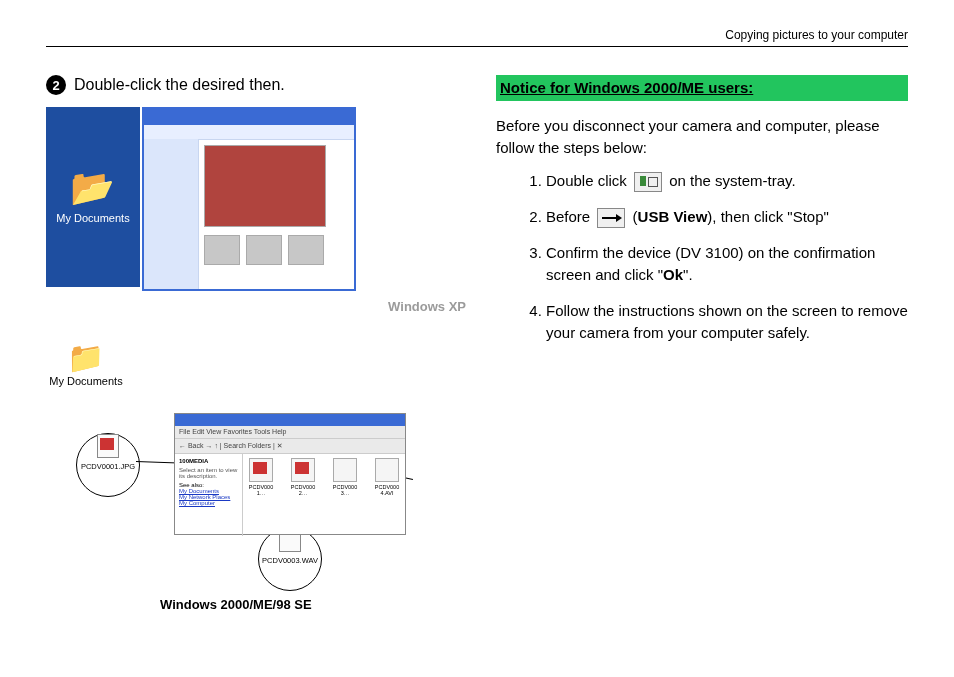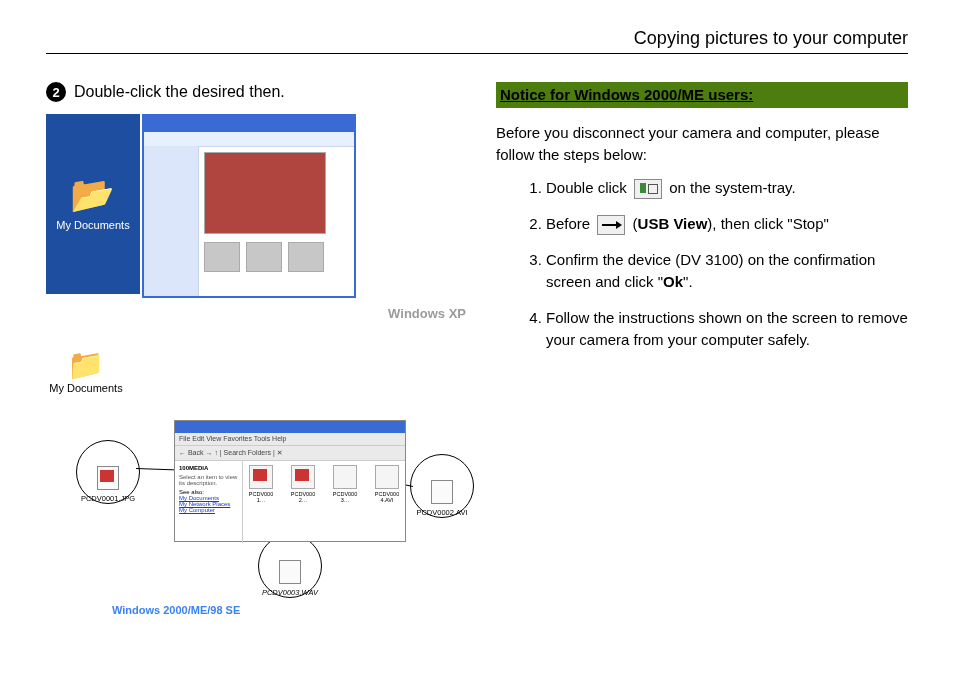--- a/index.html
+++ b/index.html
@@ -13,21 +13,21 @@
   }
   .page {
     position: relative;
     width: 954px;
     height: 677px;
     box-sizing: border-box;
     padding: 28px 46px 0 46px;
   }
   .hdr {
     text-align: right;
-    font-size: 18px;
+    font-size: 12px;
     padding-bottom: 4px;
     border-bottom: 1px solid #000;
   }
   .cols {
     display: flex;
     gap: 30px;
     margin-top: 28px;
   }
   .left  { width: 420px; }
   .right { flex: 1; font-size: 15px; line-height: 1.45; }
@@ -82,32 +82,32 @@
   .exp-side .h { font-weight:bold; }
   .exp-side .desc { color:#555; margin:3px 0 3px 0; }
   .exp-side a { display:block; color:#1a39c4; text-decoration:underline; }
   .exp-files { flex:1; padding:4px; display:flex; gap:14px; }
   .file { width:28px; text-align:center; }
   .file .ic { width:22px; height:22px; border:1px solid #aaa; margin:0 auto 2px; background:#f5f5f5; position:relative; }
   .file .ic .red { position:absolute; top:3px; left:3px; width:14px; height:12px; background:#c33; }
   .file .txt { font-size:5.5px; line-height:1.1; word-break:break-all;}
   .callout {
     position:absolute; width:62px; height:62px; border:1.5px solid #000; border-radius:50%;
-    background:#fff; display:flex; flex-direction:column; align-items:center; justify-content:flex-end;
+    background:#fff; display:flex; flex-direction:column; align-items:center; justify-content:flex-start;
   }
   .callout .ic2{ width:20px; height:22px; border:1px solid #888; background:#fafafa; position:relative;}
   .callout .ic2 .red{ position:absolute; top:3px; left:2px; width:14px; height:12px; background:#c33;}
   .callout .fn { font-size:7.5px; margin-top:4px; }
   .lead {
     position:absolute; background:#000; transform-origin:left center; height:1px;
   }
-  .cap2 { color:#3b82f6; font-weight:bold; font-size:11px; margin-left:66px; margin-top:4px;}
+  .cap2 { color:#000000; font-weight:bold; font-size:13px; margin-left:114px; margin-top:4px;}
   
   .notice {
-    background:#4d7c0f; font-weight:bold; text-decoration:underline;
+    background:#22c55e; font-weight:bold; text-decoration:underline;
     padding:2px 4px; font-size:15px; margin-bottom:14px;
   }
   .right ol  { padding-left:18px; margin:12px 0 0 0; }
   .right li  { margin-bottom:14px;margin-left:32px; }
   .inline-icon {
     display:inline-block; vertical-align:middle; width:26px; height:18px;
     border:1px solid #888; background:#f0f0f0; position:relative; margin:0 3px;
   }
   .inline-icon.tray::before{
     content:""; position:absolute; left:5px; top:3px; width:6px; height:10px; background:#3a8a3a;
@@ -170,25 +170,21 @@
       </div>
 
       <div class="diagram">
 
         <div class="callout" style="left:30px; top:30px;">
           <div class="ic2">
               <div class="red"></div>
             </div>
           <div class="fn">PCDV0001.JPG</div>
         </div>
-        <div class="callout" style="left:364px; top:44px;">
-          <div class="ic2"></div>
-          <div class="fn">PCDV0002.AVI</div>
-        </div>
-        <div class="callout" style="left:212px; top:124px;font-style:italic;">
+        <div class="callout" style="left:212px; top:124px;">
           <div class="ic2"></div>
           <div class="fn">PCDV0003.WAV</div>
         </div>
 
         <div class="lead" style="left:90px; top:58px; width:120px; transform:rotate(2deg);"></div>
         <div class="lead" style="left:320px; top:66px; width:48px; transform:rotate(12deg);"></div>
         <div class="lead" style="left:270px; top:86px; width:50px; transform:rotate(64deg);"></div>
 
         <div class="exp-win">
           <div class="exp-title"></div>

